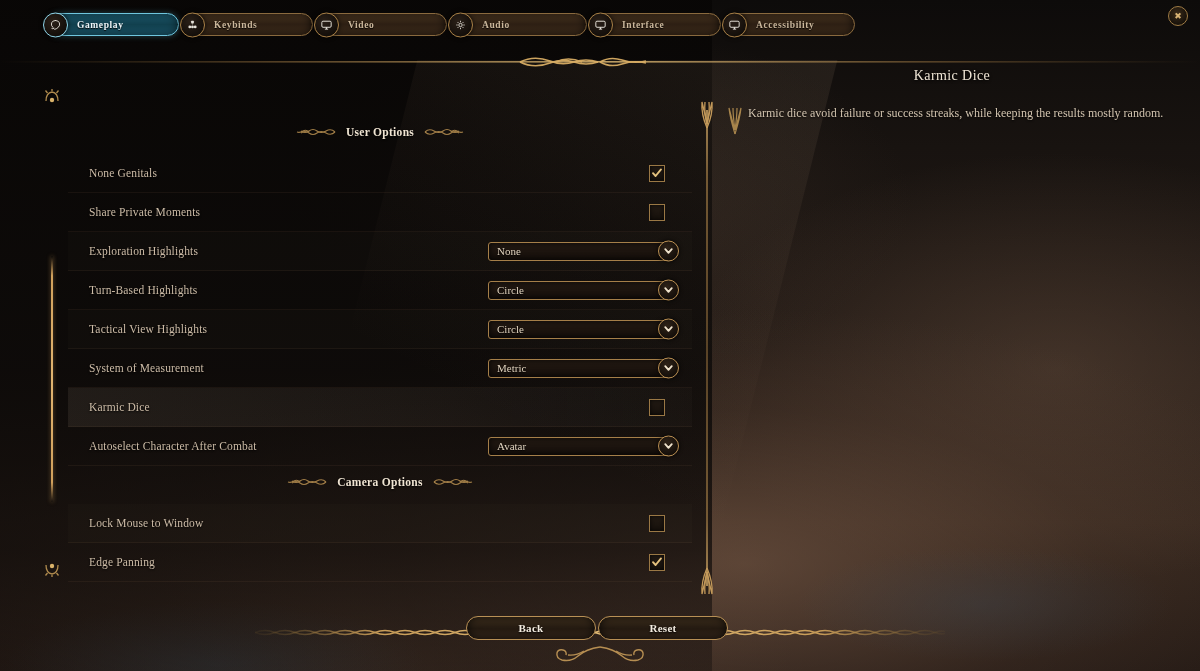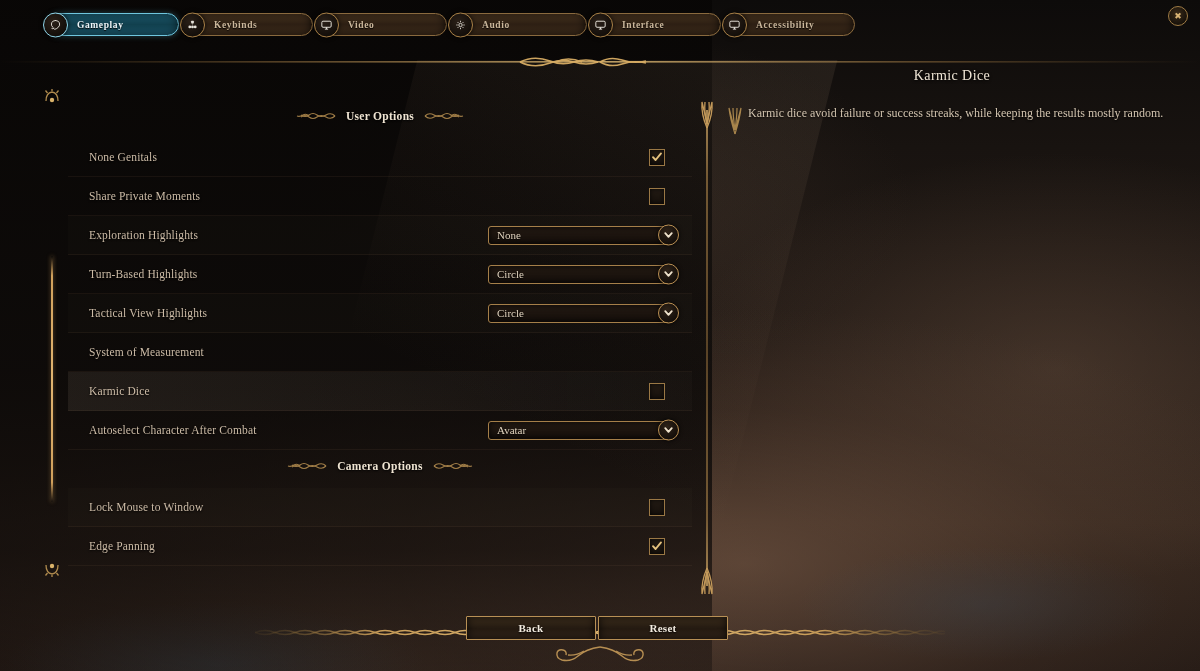--- a/index.html
+++ b/index.html
@@ -155,21 +155,21 @@
     left: 42px;
     width: 20px; height: 20px;
     z-index: 15;
   }
   #scroll-cap-top { top: 88px; }
   #scroll-cap-bottom { top: 558px; }
 
   
   #options-panel {
     position: absolute;
-    left: 68px; top: 100px;
+    left: 68px; top: 116px;
     width: 624px; height: 500px;
     overflow: hidden;
     z-index: 12;
   }
   .section-header {
     height: 28px;
     display: flex;
     align-items: center;
     justify-content: center;
     gap: 9px;
@@ -312,21 +312,21 @@
   }
   #footer-buttons {
     position: absolute;
     left: 466px; top: 9px;
     display: flex;
     gap: 2px;
   }
   .footer-btn {
     width: 130px; height: 24px;
     border: 1.4px solid #b89055;
-    border-radius: 1px;
+    border-radius: 12px;
     background: linear-gradient(180deg, #40301e 0%, #241a11 52%, #34261a 100%);
     box-shadow: inset 0 0 9px rgba(0,0,0,0.8);
     display: flex; align-items: center; justify-content: center;
     cursor: pointer;
   }
   .footer-btn span {
     font-size: 11px;
     font-weight: bold;
     color: #f3ece0;
     letter-spacing: 0.3px;
@@ -524,20 +524,30 @@
           <div class="dd-arrow" data-name="chevron-down-icon">
             <svg viewBox="0 0 10 10">
               <path d="M1.4 3 L5 7 L8.6 3" fill="none" stroke="#efe3cd" stroke-width="2" stroke-linecap="round" stroke-linejoin="round"></path>
             </svg>
           </div>
         </div>
       </div>
     </div>
     <div class="opt-row" data-name="option-row">
       <div class="opt-label" data-name="option-label">System of Measurement</div>
+      <div class="opt-control" data-name="option-control">
+        <div class="dd" data-name="option-dropdown">
+          <span class="dd-value" data-name="dropdown-value">Metric</span>
+          <div class="dd-arrow" data-name="chevron-down-icon">
+            <svg viewBox="0 0 10 10">
+              <path d="M1.4 3 L5 7 L8.6 3" fill="none" stroke="#efe3cd" stroke-width="2" stroke-linecap="round" stroke-linejoin="round"></path>
+            </svg>
+          </div>
+        </div>
+      </div>
     </div>
     <div class="opt-row alt highlight" data-name="option-row">
       <div class="opt-label" data-name="option-label">Karmic Dice</div>
       <div class="opt-control" data-name="option-control">
         <div class="cb" data-name="option-checkbox"></div>
       </div>
     </div>
     <div class="opt-row" data-name="option-row">
       <div class="opt-label" data-name="option-label">Autoselect Character After Combat</div>
       <div class="opt-control" data-name="option-control">

